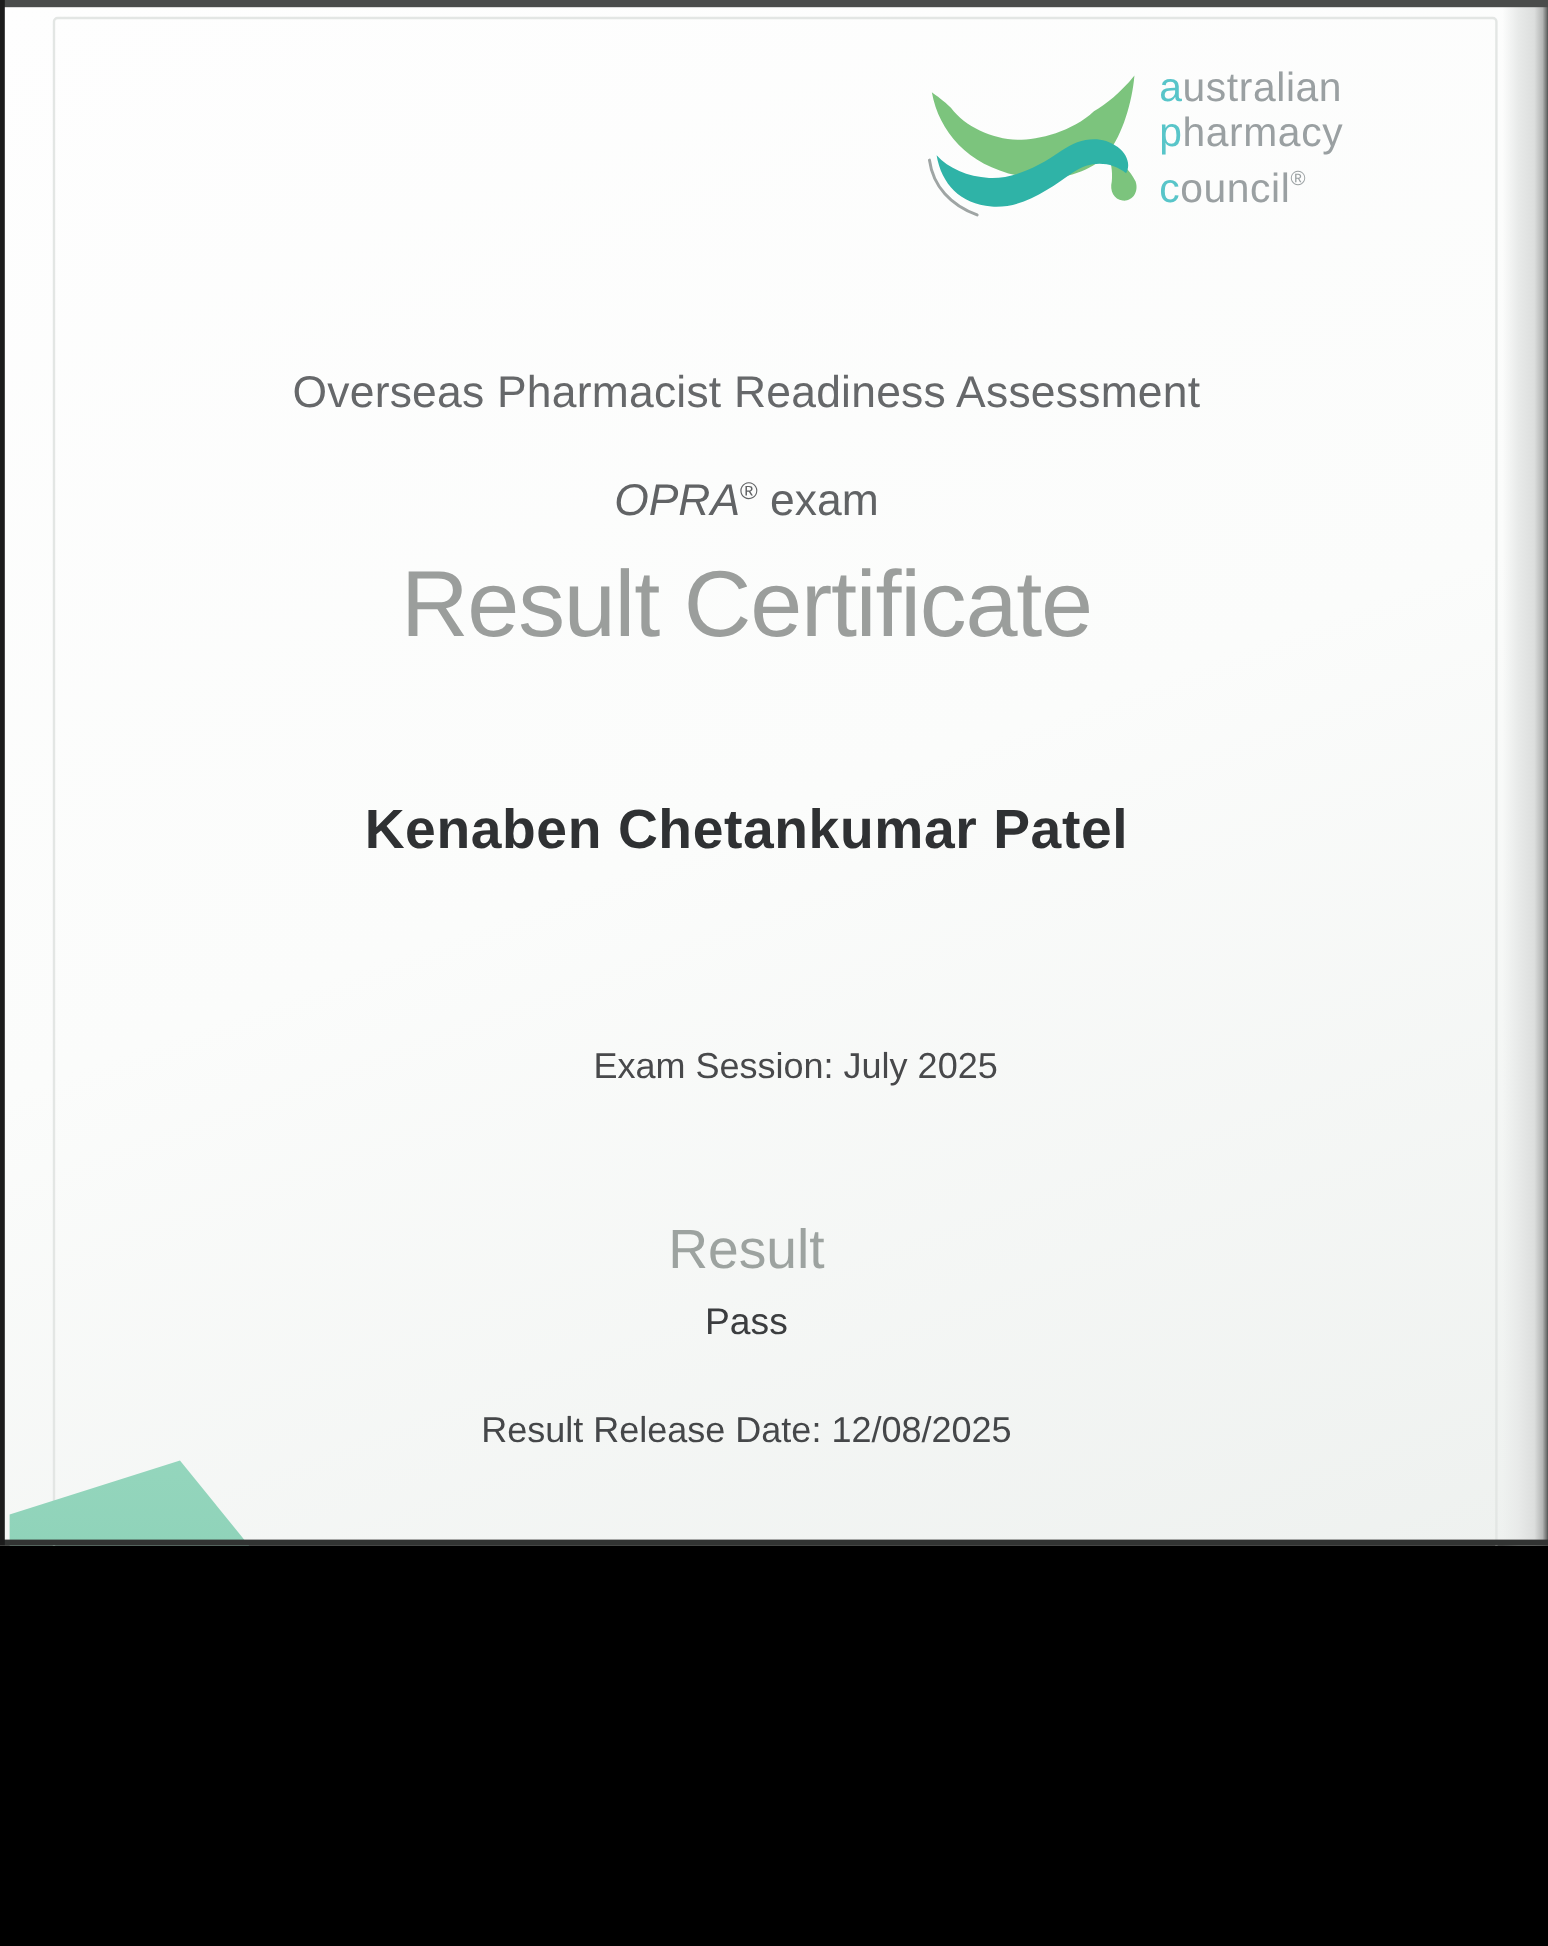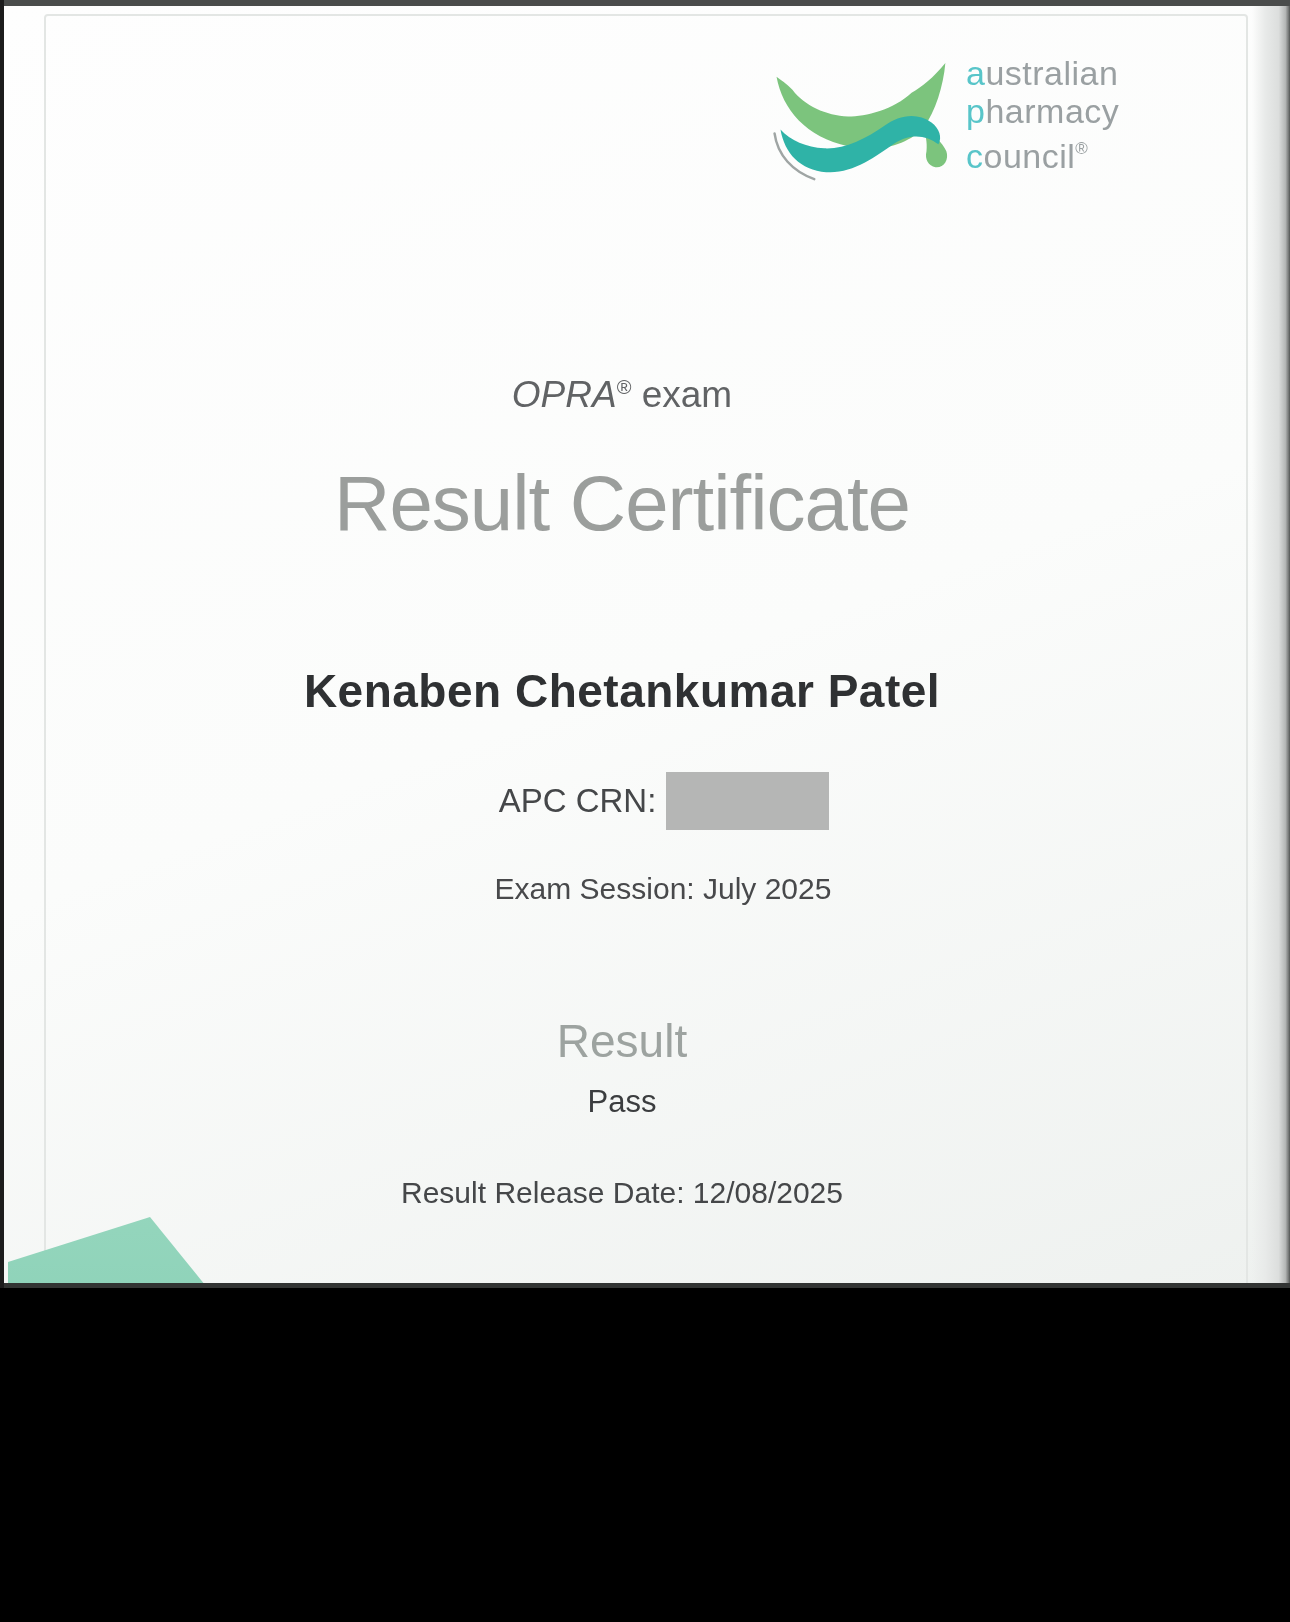--- a/index.html
+++ b/index.html
@@ -24,21 +24,21 @@
   #decor-left{top:1200px;z-index:3;}
   
   .logo-icon{position:absolute;left:746px;top:50px;width:214px;height:144px;z-index:4;}
   .logo-text{position:absolute;left:966px;top:54px;z-index:4;
     font-size:34px;line-height:38px;letter-spacing:0.5px;color:#9aa0a2;font-weight:500;}
   .logo-initial{color:#58c5c9;}
   .logo-reg{font-size:17px;vertical-align:14px;color:#9aa0a2;}
   
   .col{position:absolute;left:44px;width:1156px;text-align:center;z-index:4;}
   .program-title{top:306px;font-size:37px;color:#66686a;letter-spacing:0.2px;}
-  .exam-line{top:374px;font-size:37px;color:#616365;}
+  .exam-line{top:396px;font-size:37px;color:#616365;}
   .exam-abbr{font-style:italic;}
   .exam-reg{font-size:20px;vertical-align:13px;}
   .doc-title{top:458px;font-size:78px;font-weight:300;color:#9b9e9c;letter-spacing:-1px;}
   .candidate-name{top:664px;font-size:46px;font-weight:700;color:#2f3133;letter-spacing:0.5px;text-align:center;}
   .crn-row{top:772px;display:flex;justify-content:center;align-items:center;transform:translateX(42px);}
   .crn-label{font-size:33px;color:#454749;}
   .crn-box{width:163px;height:58px;background:#b5b6b5;margin-left:10px;}
   .exam-session{top:872px;font-size:30px;color:#48494b;margin-left:41px;}
   .result-heading{top:1014px;font-size:46px;font-weight:300;color:#9da3a0;}
   .result-value{top:1084px;font-size:31px;font-weight:500;color:#3b3d3f;}
@@ -81,33 +81,30 @@
     <path d="M32,80 C36,104 52,121 78,123 C104,125 127,108 147,94 C161,84 179,85 191,95
              C195,88 192,79 184,73 C169,62 151,66 137,76 C117,90 96,100 76,99 C58,98 42,91 32,80 Z" fill="#2fb3a7"></path>
   </svg>
 
   <div class="logo-text">
     <div><span class="logo-initial">a</span><span>ustralian</span></div>
     <div><span class="logo-initial">p</span><span>harmacy</span></div>
     <div><span class="logo-initial">c</span><span>ouncil</span><span class="logo-reg">®</span></div>
   </div>
 
+  <div class="col program-title">Overseas Pharmacist Readiness Assessment</div>
 
   <div class="col exam-line">
     <span class="exam-abbr">OPRA</span><span class="exam-reg">®</span><span> exam</span>
   </div>
 
   <div class="col doc-title">Result Certificate</div>
 
   <div class="col candidate-name">Kenaben Chetankumar Patel</div>
 
-  <div class="col crn-row">
-    <span class="crn-label">APC CRN:</span>
-    <span class="crn-box"></span>
-  </div>
 
   <div class="col exam-session">Exam Session: July 2025</div>
 
   <div class="col result-value">Pass</div>
 
   <div class="col result-heading">Result</div>
 
   <div class="col release-date">Result Release Date: 12/08/2025</div>
 
   <div class="bar-right"></div>

